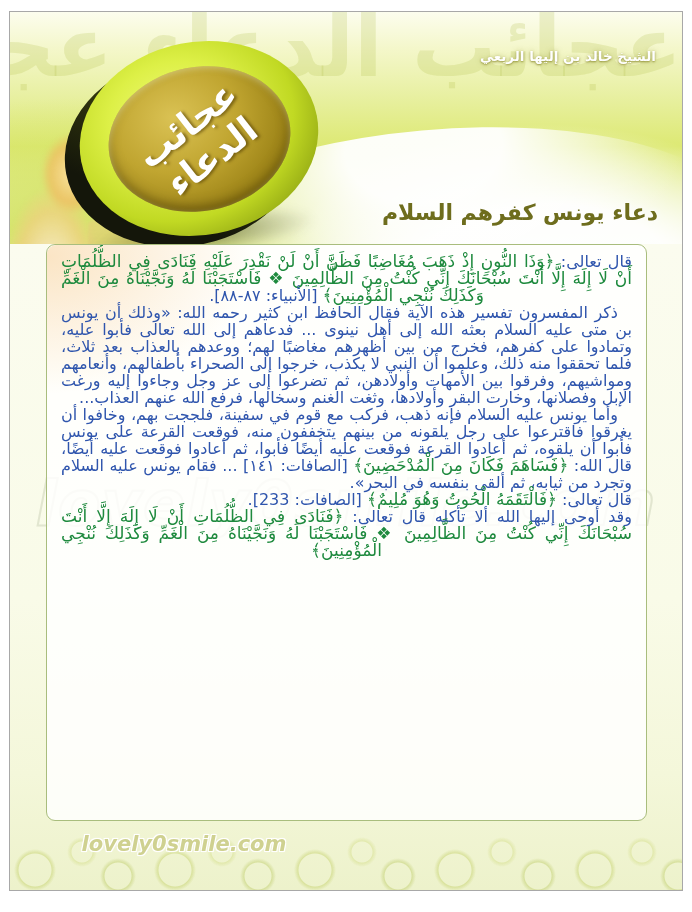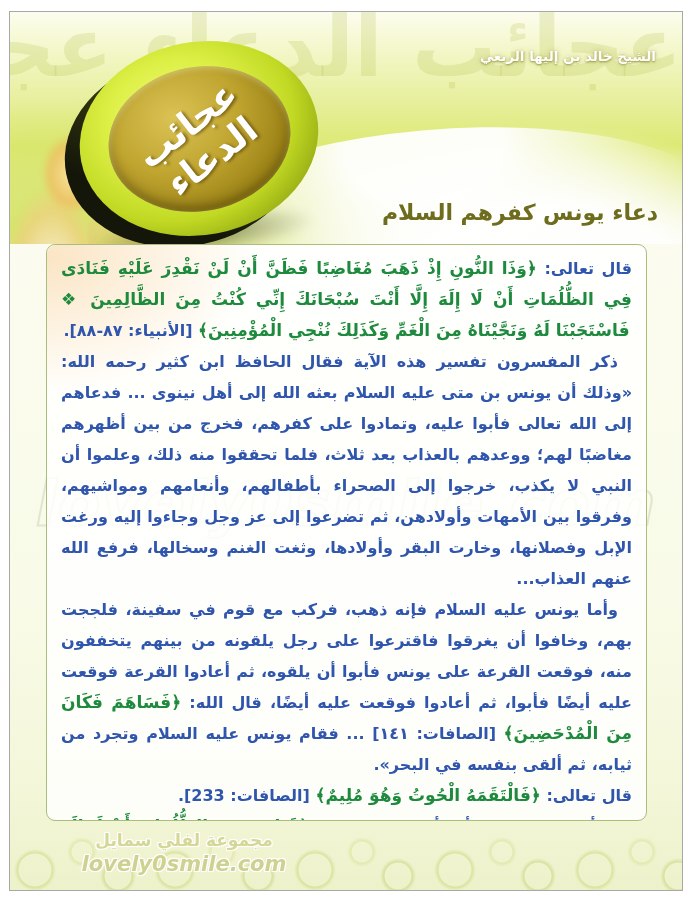--- a/index.html
+++ b/index.html
@@ -106,22 +106,22 @@
     background:rgba(255,255,255,.84);
     border:1px solid var(--box-border,#a9bd7d);border-radius:9px;
     direction:rtl;
   }
   .content-box::before{
     content:"";position:absolute;right:auto;left:0;top:0;width:210px;height:150px;border-radius:9px;
     background:radial-gradient(ellipse at 0% 8%, rgba(244,186,105,.38), transparent 70%);
   }
   .content-inner{position:relative;z-index:1;}
   .para{
-    margin:0;text-align:justify;font-weight:bold;
-    font-size:16px;line-height:31px;color:var(--body-blue,#2f55ad);
+    margin:0;text-align:justify;font-weight:normal;
+    font-size:16px;line-height:17px;color:var(--body-blue,#2f55ad);
   }
   .p-centerlast{text-align-last:center;}
   .p-rightlast{text-align-last:right;}
   .p-indent{text-indent:14px;}
   .seg-blue{color:var(--body-blue,#2f55ad);}
   .seg-green{color:var(--verse-green,#1e8a3e);font-size:17px;}
   
   .footer{position:absolute;left:52px;top:818px;width:244px;z-index:2;text-align:center;}
   .footer-ar{
     direction:rtl;font-size:17px;font-weight:bold;color:#d5d796;
@@ -165,17 +165,16 @@
     <div class="content-inner">
         <p class="para p-centerlast"><span class="seg-blue">قال تعالى: </span><span class="seg-green">﴿وَذَا النُّونِ إِذْ ذَهَبَ مُغَاضِبًا فَظَنَّ أَنْ لَنْ نَقْدِرَ عَلَيْهِ فَنَادَى فِي الظُّلُمَاتِ أَنْ لَا إِلَهَ إِلَّا أَنْتَ سُبْحَانَكَ إِنِّي كُنْتُ مِنَ الظَّالِمِينَ ❖ فَاسْتَجَبْنَا لَهُ وَنَجَّيْنَاهُ مِنَ الْغَمِّ وَكَذَلِكَ نُنْجِي الْمُؤْمِنِينَ﴾</span><span class="seg-blue"> [الأنبياء: ٨٧-٨٨].</span></p>
         <p class="para p-rightlast p-indent"><span class="seg-blue">ذكر المفسرون تفسير هذه الآية فقال الحافظ ابن كثير رحمه الله: «وذلك أن يونس بن متى عليه السلام بعثه الله إلى أهل نينوى ... فدعاهم إلى الله تعالى فأبوا عليه، وتمادوا على كفرهم، فخرج من بين أظهرهم مغاضبًا لهم؛ ووعدهم بالعذاب بعد ثلاث، فلما تحققوا منه ذلك، وعلموا أن النبي لا يكذب، خرجوا إلى الصحراء بأطفالهم، وأنعامهم ومواشيهم، وفرقوا بين الأمهات وأولادهن، ثم تضرعوا إلى عز وجل وجاءوا إليه ورغت الإبل وفصلانها، وخارت البقر وأولادها، وثغت الغنم وسخالها، فرفع الله عنهم العذاب...</span></p>
         <p class="para p-rightlast p-indent"><span class="seg-blue">وأما يونس عليه السلام فإنه ذهب، فركب مع قوم في سفينة، فلججت بهم، وخافوا أن يغرقوا فاقترعوا على رجل يلقونه من بينهم يتخففون منه، فوقعت القرعة على يونس فأبوا أن يلقوه، ثم أعادوا القرعة فوقعت عليه أيضًا فأبوا، ثم أعادوا فوقعت عليه أيضًا، قال الله: </span><span class="seg-green">﴿فَسَاهَمَ فَكَانَ مِنَ الْمُدْحَضِينَ﴾</span><span class="seg-blue"> [الصافات: ١٤١] ... فقام يونس عليه السلام وتجرد من ثيابه، ثم ألقى بنفسه في البحر».</span></p>
         <p class="para p-rightlast"><span class="seg-blue">قال تعالى: </span><span class="seg-green">﴿فَالْتَقَمَهُ الْحُوتُ وَهُوَ مُلِيمٌ﴾</span><span class="seg-blue"> [الصافات: 233].</span></p>
         <p class="para p-centerlast"><span class="seg-blue">وقد أوحى إليها الله ألا تأكله قال تعالى: </span><span class="seg-green">﴿فَنَادَى فِي الظُّلُمَاتِ أَنْ لَا إِلَهَ إِلَّا أَنْتَ سُبْحَانَكَ إِنِّي كُنْتُ مِنَ الظَّالِمِينَ ❖ فَاسْتَجَبْنَا لَهُ وَنَجَّيْنَاهُ مِنَ الْغَمِّ وَكَذَلِكَ نُنْجِي الْمُؤْمِنِينَ﴾</span></p>
       </div>
   </div>
 
   <div class="footer">
-    <div class="footer-ar">مجموعة لفلي سمايل</div>
     <div class="footer-en">lovely0smile.com</div>
   </div>
 
 </div>
 
 </body></html>

